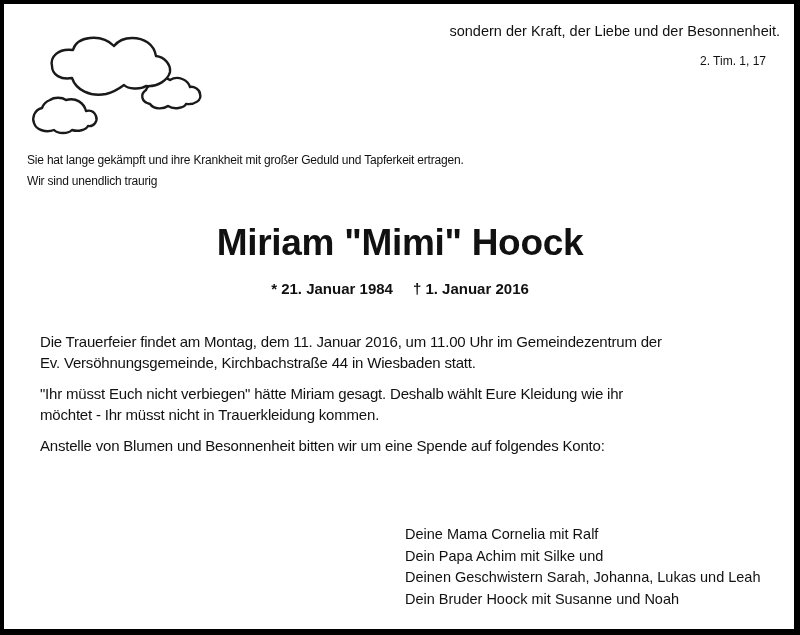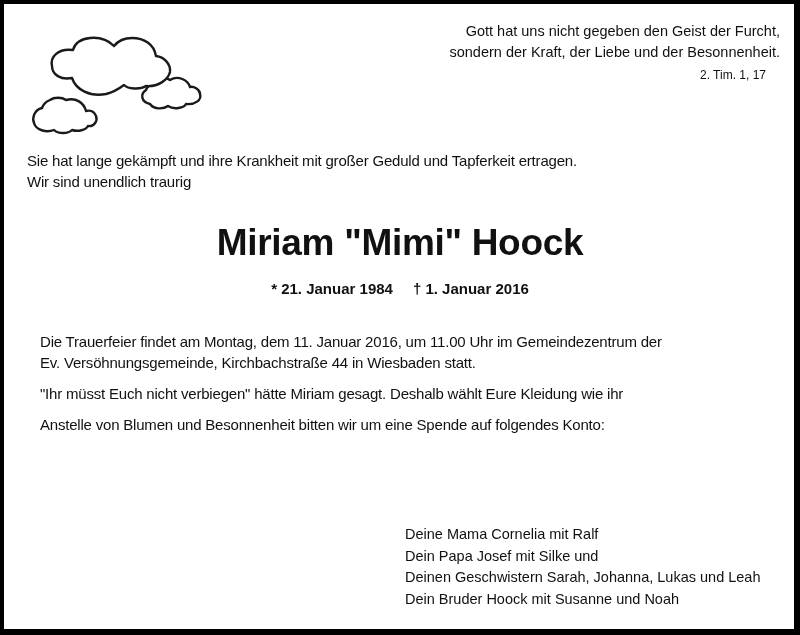--- a/index.html
+++ b/index.html
@@ -1,21 +1,21 @@
 <!DOCTYPE html>
 <html><head>
   <meta charset="utf-8">
   <style>
     html, body { margin: 0; padding: 0; background: #ffffff; }
     body { width: 800px; height: 635px; position: relative; overflow: hidden; font-family: "Liberation Sans", "DejaVu Sans", sans-serif; color: #111; }
     .frame { position: absolute; left: 0; top: 0; width: 800px; height: 635px; box-sizing: border-box; border-style: solid; border-color: #000; border-width: 4px 6px 6px 4px; background: #fff; }
     .clouds { position: absolute; left: 28px; top: 30px; width: 190px; height: 110px; }
     .quote { position: absolute; left: 424px; top: 21px; width: 356px; text-align: right; font-size: 14.5px; line-height: 21px; }
-    .quote .ref { font-size: 12px; margin-top: 3px; padding-right: 14px; line-height: 18px; }
-    .intro { position: absolute; left: 27px; top: 150px; font-size: 15px; line-height: 21px; font-family: "Liberation Sans Narrow", "Liberation Sans", sans-serif; letter-spacing: -0.2px; }
+    .quote .ref { font-size: 12px; margin-top: 10px; padding-right: 14px; line-height: 18px; }
+    .intro { position: absolute; left: 27px; top: 150px; font-size: 12px; line-height: 21px; font-family: "Liberation Sans Narrow", "Liberation Sans", sans-serif; letter-spacing: -0.2px; }
     .name { position: absolute; left: 0; width: 800px; top: 219px; text-align: center; font-weight: bold; font-size: 37px; line-height: 48px; letter-spacing: -0.3px; }
     .dates { position: absolute; left: 0; width: 800px; top: 279px; text-align: center; font-weight: bold; font-size: 15px; line-height: 20px; }
     .dates .gap { display: inline-block; width: 20px; }
     .body { position: absolute; left: 27px; top: 331px; width: 760px; font-size: 15px; line-height: 21px; letter-spacing: -0.2px; }
     .body p { margin: 0 0 10px 13px; }
     .signers { position: absolute; left: 357px; top: 524px; font-size: 14.5px; line-height: 21.5px; margin-left: 48px; }
     .signers div { white-space: nowrap; }
   </style>
 </head>
 <body>
@@ -25,21 +25,20 @@
 <svg class="clouds" viewBox="0 0 190 110" fill="#fff" stroke="#1a1a1a" stroke-width="2.4" stroke-linejoin="round">
 
   <path d="M118 60 C112 64 113 72 122 74 C126 80 136 79 140 76 C146 80 156 78 158 74 C167 75 174 70 172 64 C172 59 165 56 162 57 C160 50 150 45 142 50 C136 46 126 48 125 55 C121 55 119 57 118 60 Z"></path>
 
   <path d="M45 20 C30 18 22 27 24 36 C24 45 33 50 44 48 C48 60 62 67 78 64 C86 62 92 58 96 55 C100 59 112 60 118 56 C130 57 140 50 142 42 C143 34 136 27 128 26 C126 14 116 8 104 8 C96 8 90 11 86 16 C80 10 72 7 62 8 C52 9 47 13 45 20 Z"></path>
 
   <path d="M14 78 C6 80 4 88 6 93 C8 100 18 103 26 100 C30 104 40 104 44 100 C50 102 58 100 60 96 C66 97 70 91 68 86 C66 81 62 80 58 81 C56 73 48 67 38 70 C34 67 26 67 22 70 C17 72 15 75 14 78 Z"></path>
 </svg>
 
 <div class="quote">
-  <div>Gott hat uns nicht gegeben den Geist der Furcht,</div>
   <div>sondern der Kraft, der Liebe und der Besonnenheit.</div>
   <div class="ref">2. Tim. 1, 17</div>
 </div>
 
 <div class="intro">
   <div>Sie hat lange gekämpft und ihre Krankheit mit großer Geduld und Tapferkeit ertragen.</div>
   <div>Wir sind unendlich traurig</div>
 </div>
 
 <div class="name">Miriam "Mimi" Hoock</div>
@@ -48,25 +47,26 @@
   <span>* 21. Januar 1984</span><span class="gap"></span><span>† 1. Januar 2016</span>
 </div>
 
 <div class="body">
   <p>
     <span>Die Trauerfeier findet am Montag, dem 11. Januar 2016, um 11.00 Uhr im Gemeindezentrum der</span><br>
     <span>Ev. Versöhnungsgemeinde, Kirchbachstraße 44 in Wiesbaden statt.</span>
   </p>
   <p>
     <span>"Ihr müsst Euch nicht verbiegen" hätte Miriam gesagt. Deshalb wählt Eure Kleidung wie ihr</span><br>
+    <span>möchtet - Ihr müsst nicht in Trauerkleidung kommen.</span>
   </p>
   <p>
     <span>Anstelle von Blumen und Besonnenheit bitten wir um eine Spende auf folgendes Konto:</span><br>
     <br>
   </p>
 </div>
 
 <div class="signers">
   <div>Deine Mama Cornelia mit Ralf</div>
-  <div>Dein Papa Josef mit Silke und</div>
+  <div>Dein Papa Achim mit Silke und</div>
   <div>Deinen Geschwistern Sarah, Johanna, Lukas und Leah</div>
   <div>Dein Bruder Hoock mit Susanne und Noah</div>
 </div>
 
 </body></html>

